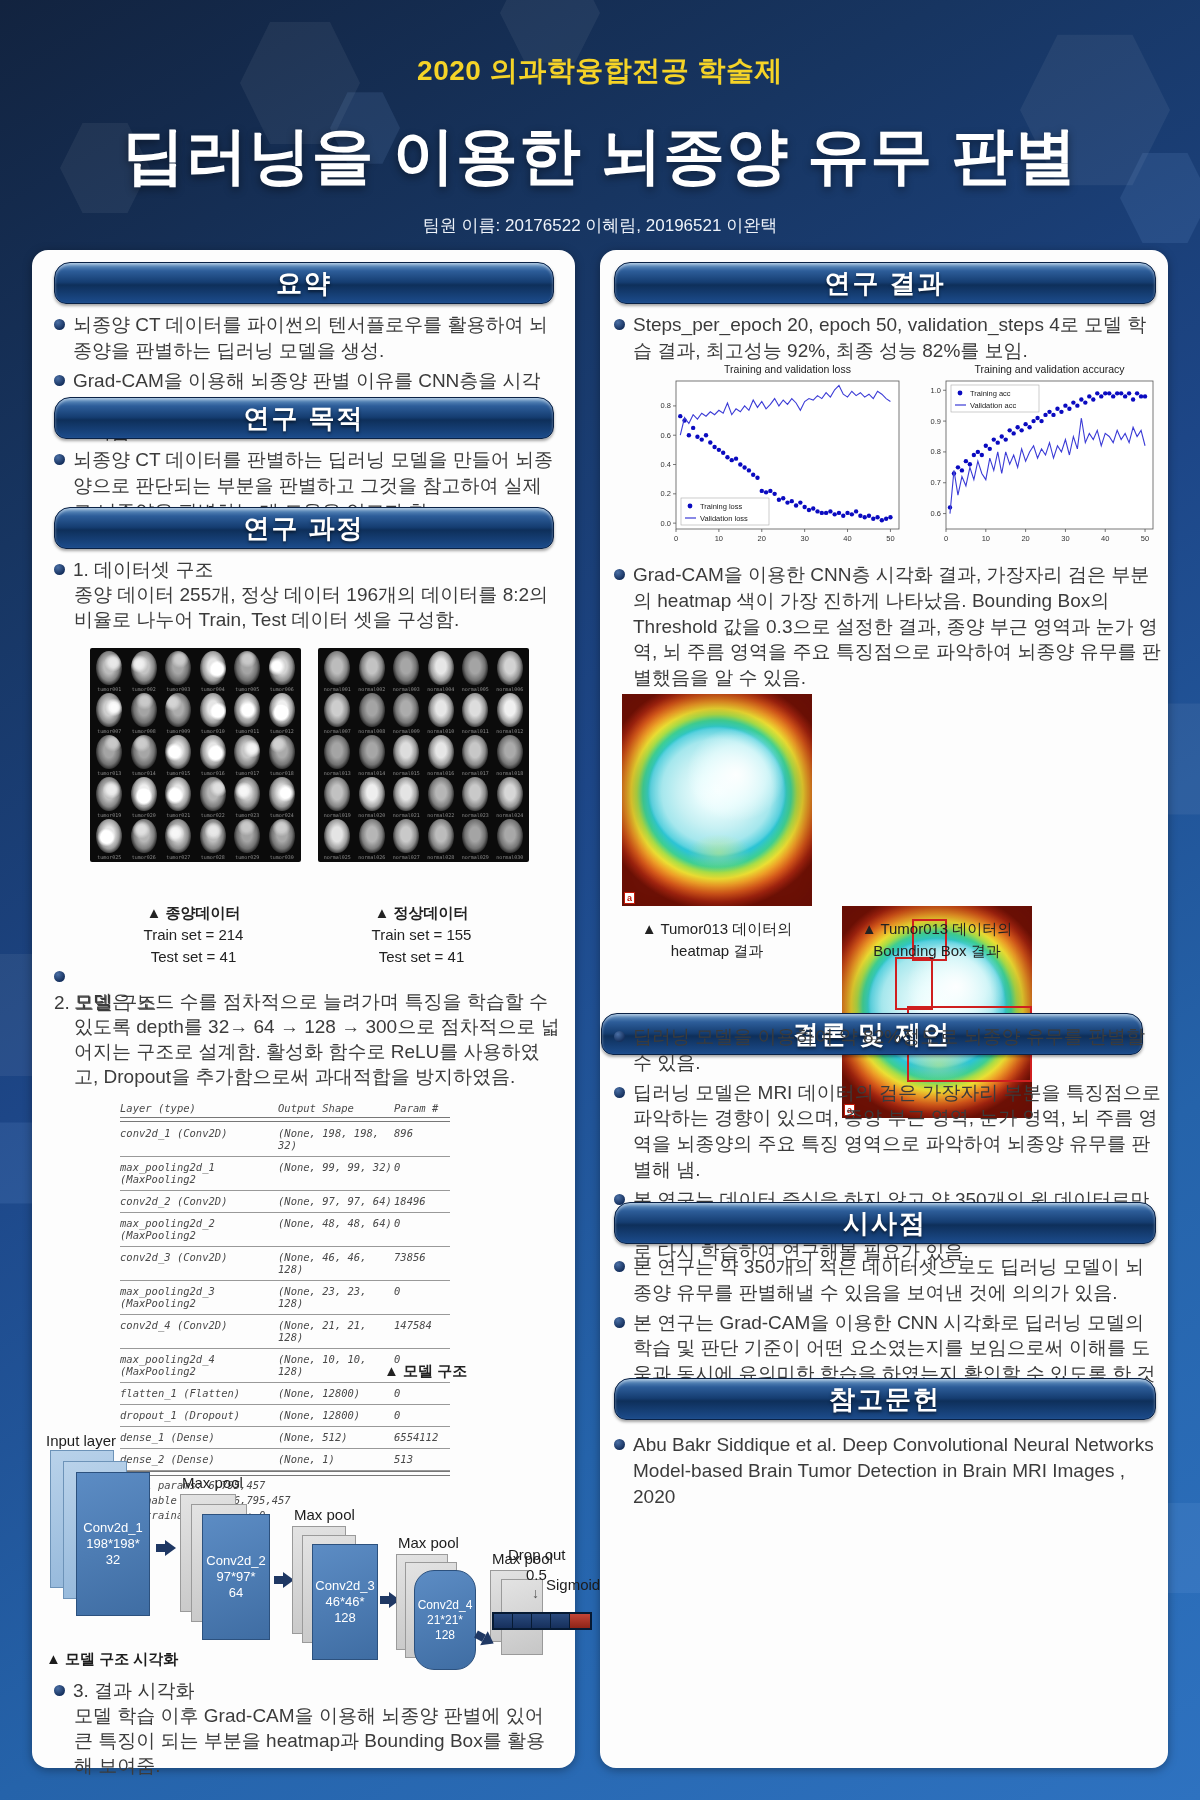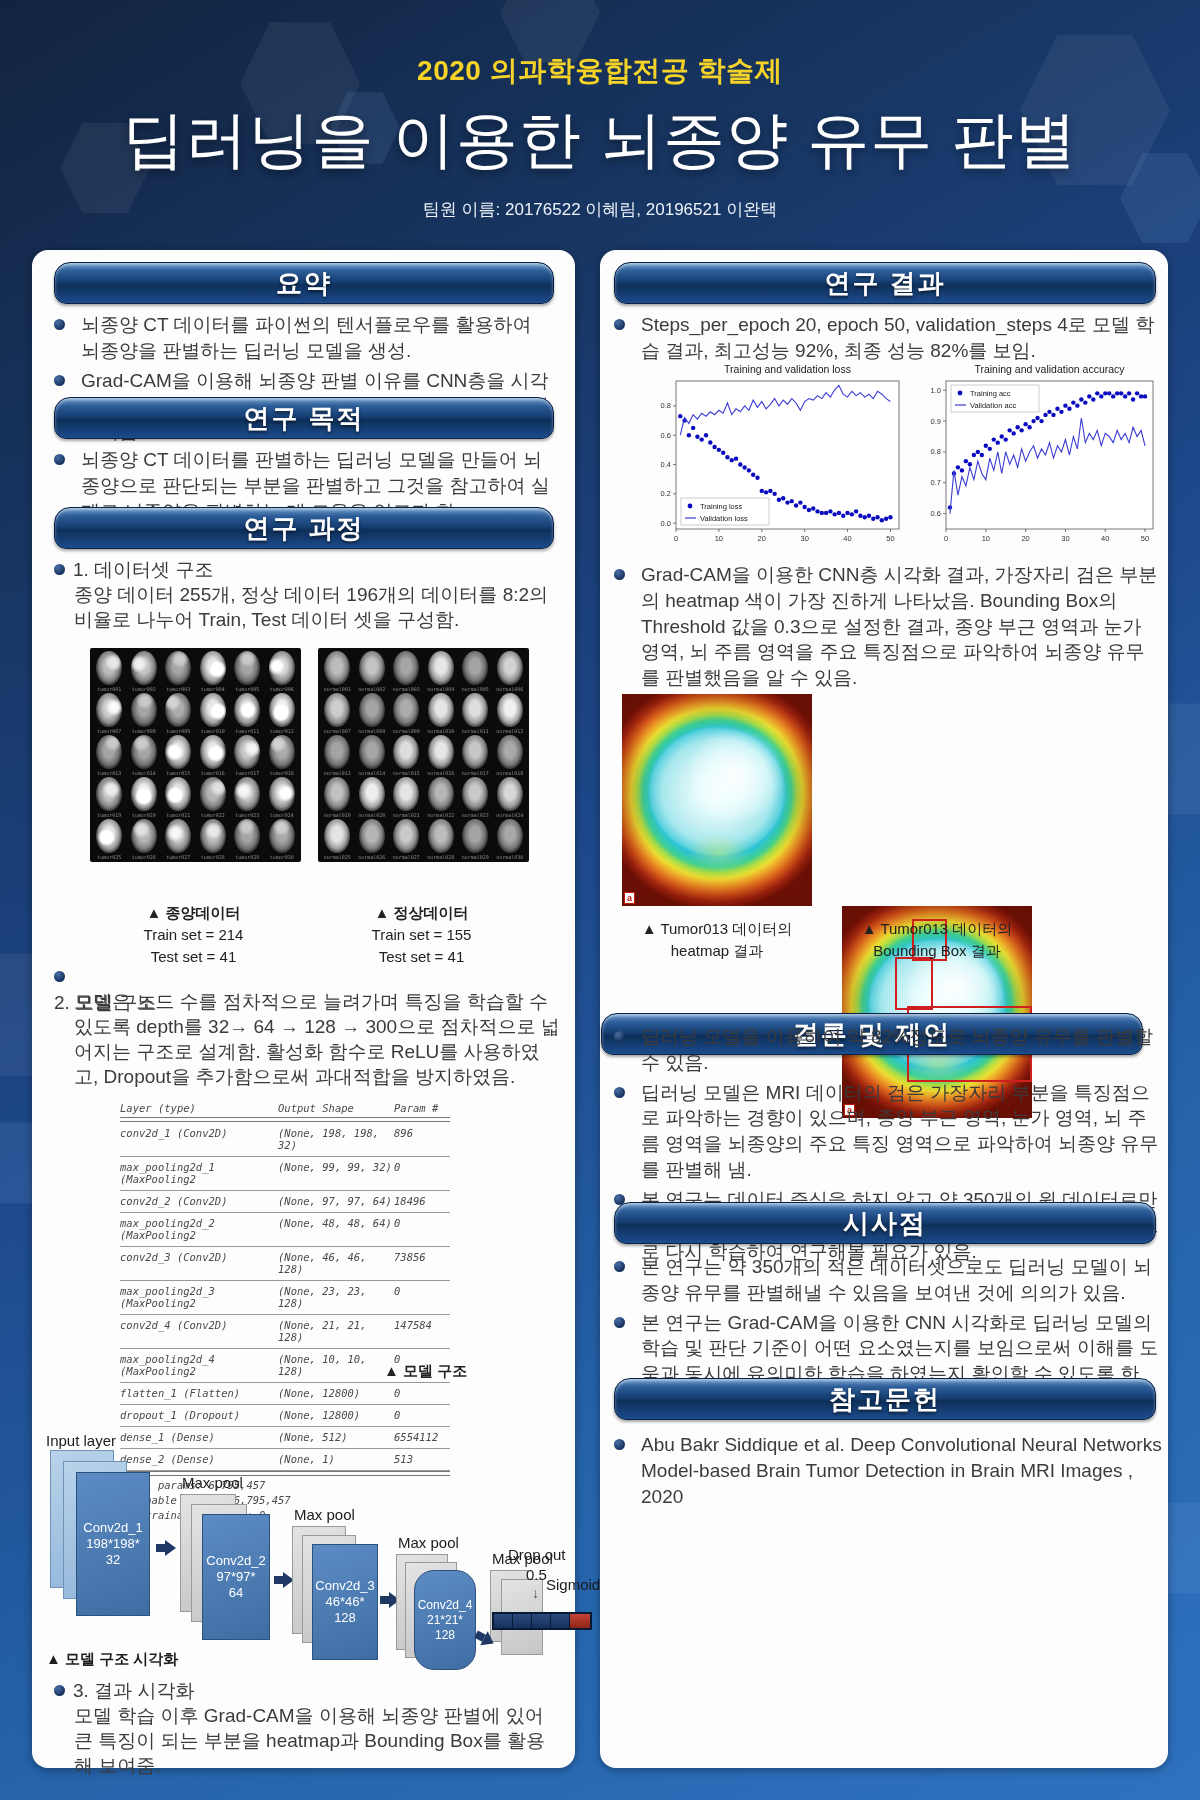--- a/index.html
+++ b/index.html
@@ -6,39 +6,39 @@
   body{width:1200px;height:1800px;position:relative;overflow:hidden;
        font-family:"Liberation Sans","DejaVu Sans",sans-serif;
        background:linear-gradient(150deg,#12233f 0%,#173561 22%,#1d4687 45%,#2563aa 72%,#2e72c0 100%);}
   .hex{position:absolute;clip-path:polygon(25% 3%,75% 3%,100% 50%,75% 97%,25% 97%,0% 50%);
        background:rgba(255,255,255,0.06);}
   .hex.b{background:rgba(140,185,235,0.12);}
 
   
   .header{position:absolute;left:0;top:0;width:1200px;height:250px;text-align:center;color:#fff;}
   .event{margin-top:52px;font-size:28px;font-weight:bold;color:#f5d327;letter-spacing:.5px;}
-  .title{margin-top:8px;font-size:62px;font-weight:400;letter-spacing:1px;color:#ffffff;
+  .title{margin-top:24px;font-size:62px;font-weight:700;letter-spacing:1px;color:#ffffff;
          text-shadow:0 3px 8px rgba(0,0,0,.45);}
   .team{margin-top:16px;font-size:17px;color:#eef3fa;}
 
   
   .panel{position:absolute;background:#fdfdfd;border-radius:16px;box-shadow:0 2px 10px rgba(0,0,0,.35);}
   .panel.left{left:32px;top:250px;width:543px;height:1518px;}
   .panel.right{left:600px;top:250px;width:568px;height:1518px;}
   .panel *{position:absolute;}
 
   .secbar{height:40px;border-radius:16px 16px 12px 12px;
       background:linear-gradient(180deg,#6e9cc9 0%,#2d5d99 20%,#153d71 48%,#0e2f5a 55%,#1c4c8c 100%);
       border:1px solid #0a2246;box-shadow:inset 0 2px 3px rgba(255,255,255,.45),0 2px 3px rgba(0,0,0,.35);
       display:flex;align-items:center;justify-content:center;}
   .secbar span{position:static;color:#fff;font-size:26px;font-weight:bold;letter-spacing:2px;
       text-shadow:0 2px 3px rgba(0,0,0,.5);}
 
   .blts{display:flex;flex-direction:column;gap:4px;}
-  .blt{position:static;display:flex;gap:16px;font-size:19px;line-height:1.36;color:#3b3b3b;}
+  .blt{position:static;display:flex;gap:8px;font-size:19px;line-height:1.36;color:#3b3b3b;}
   .blt .dot{position:static;flex:none;width:11px;height:11px;border-radius:50%;margin-top:7px;
       background:radial-gradient(circle at 35% 30%,#4a6fa5,#16315e 70%);}
   .blt .tx{position:static;flex:1;}
   .steptitle{display:flex;gap:8px;font-size:19px;color:#3b3b3b;}
   .steptitle .dot{position:static;flex:none;width:11px;height:11px;border-radius:50%;margin-top:7px;
       background:radial-gradient(circle at 35% 30%,#4a6fa5,#16315e 70%);}
   .steptitle span{position:static;}
   .stepbody{font-size:19px;line-height:1.32;color:#3b3b3b;}
 
   

